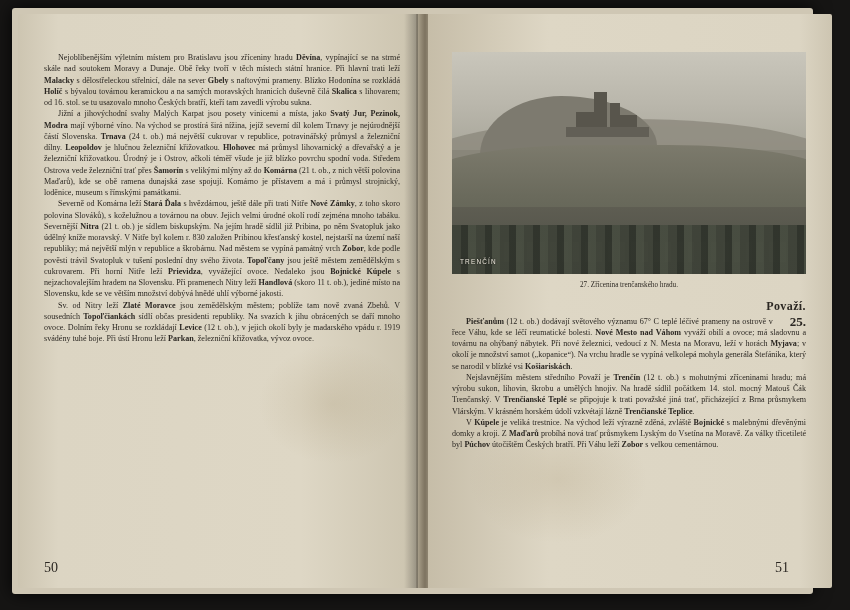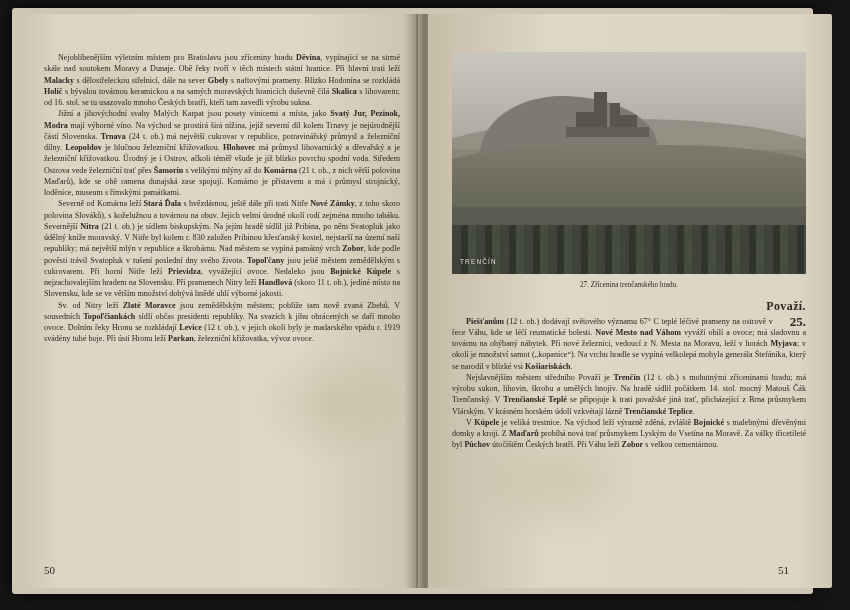--- a/index.html
+++ b/index.html
@@ -89,21 +89,21 @@
   .sec-title {
     text-align: right;
     font-weight: bold;
     font-size: 12px;
     margin: 0 0 3px 0;
     letter-spacing: 0.4px;
   }
   .folio {
     position: absolute;
     bottom: 12px;
-    font-size: 11px;
+    font-size: 14px;
     color: #2b2722;
     font-family: "Liberation Serif", serif;
   }
   .folio-left { left: 26px; }
   .folio-right { right: 43px; }
 
   
   .photo-wrap {
     margin: 0 0 4px 0;
   }

